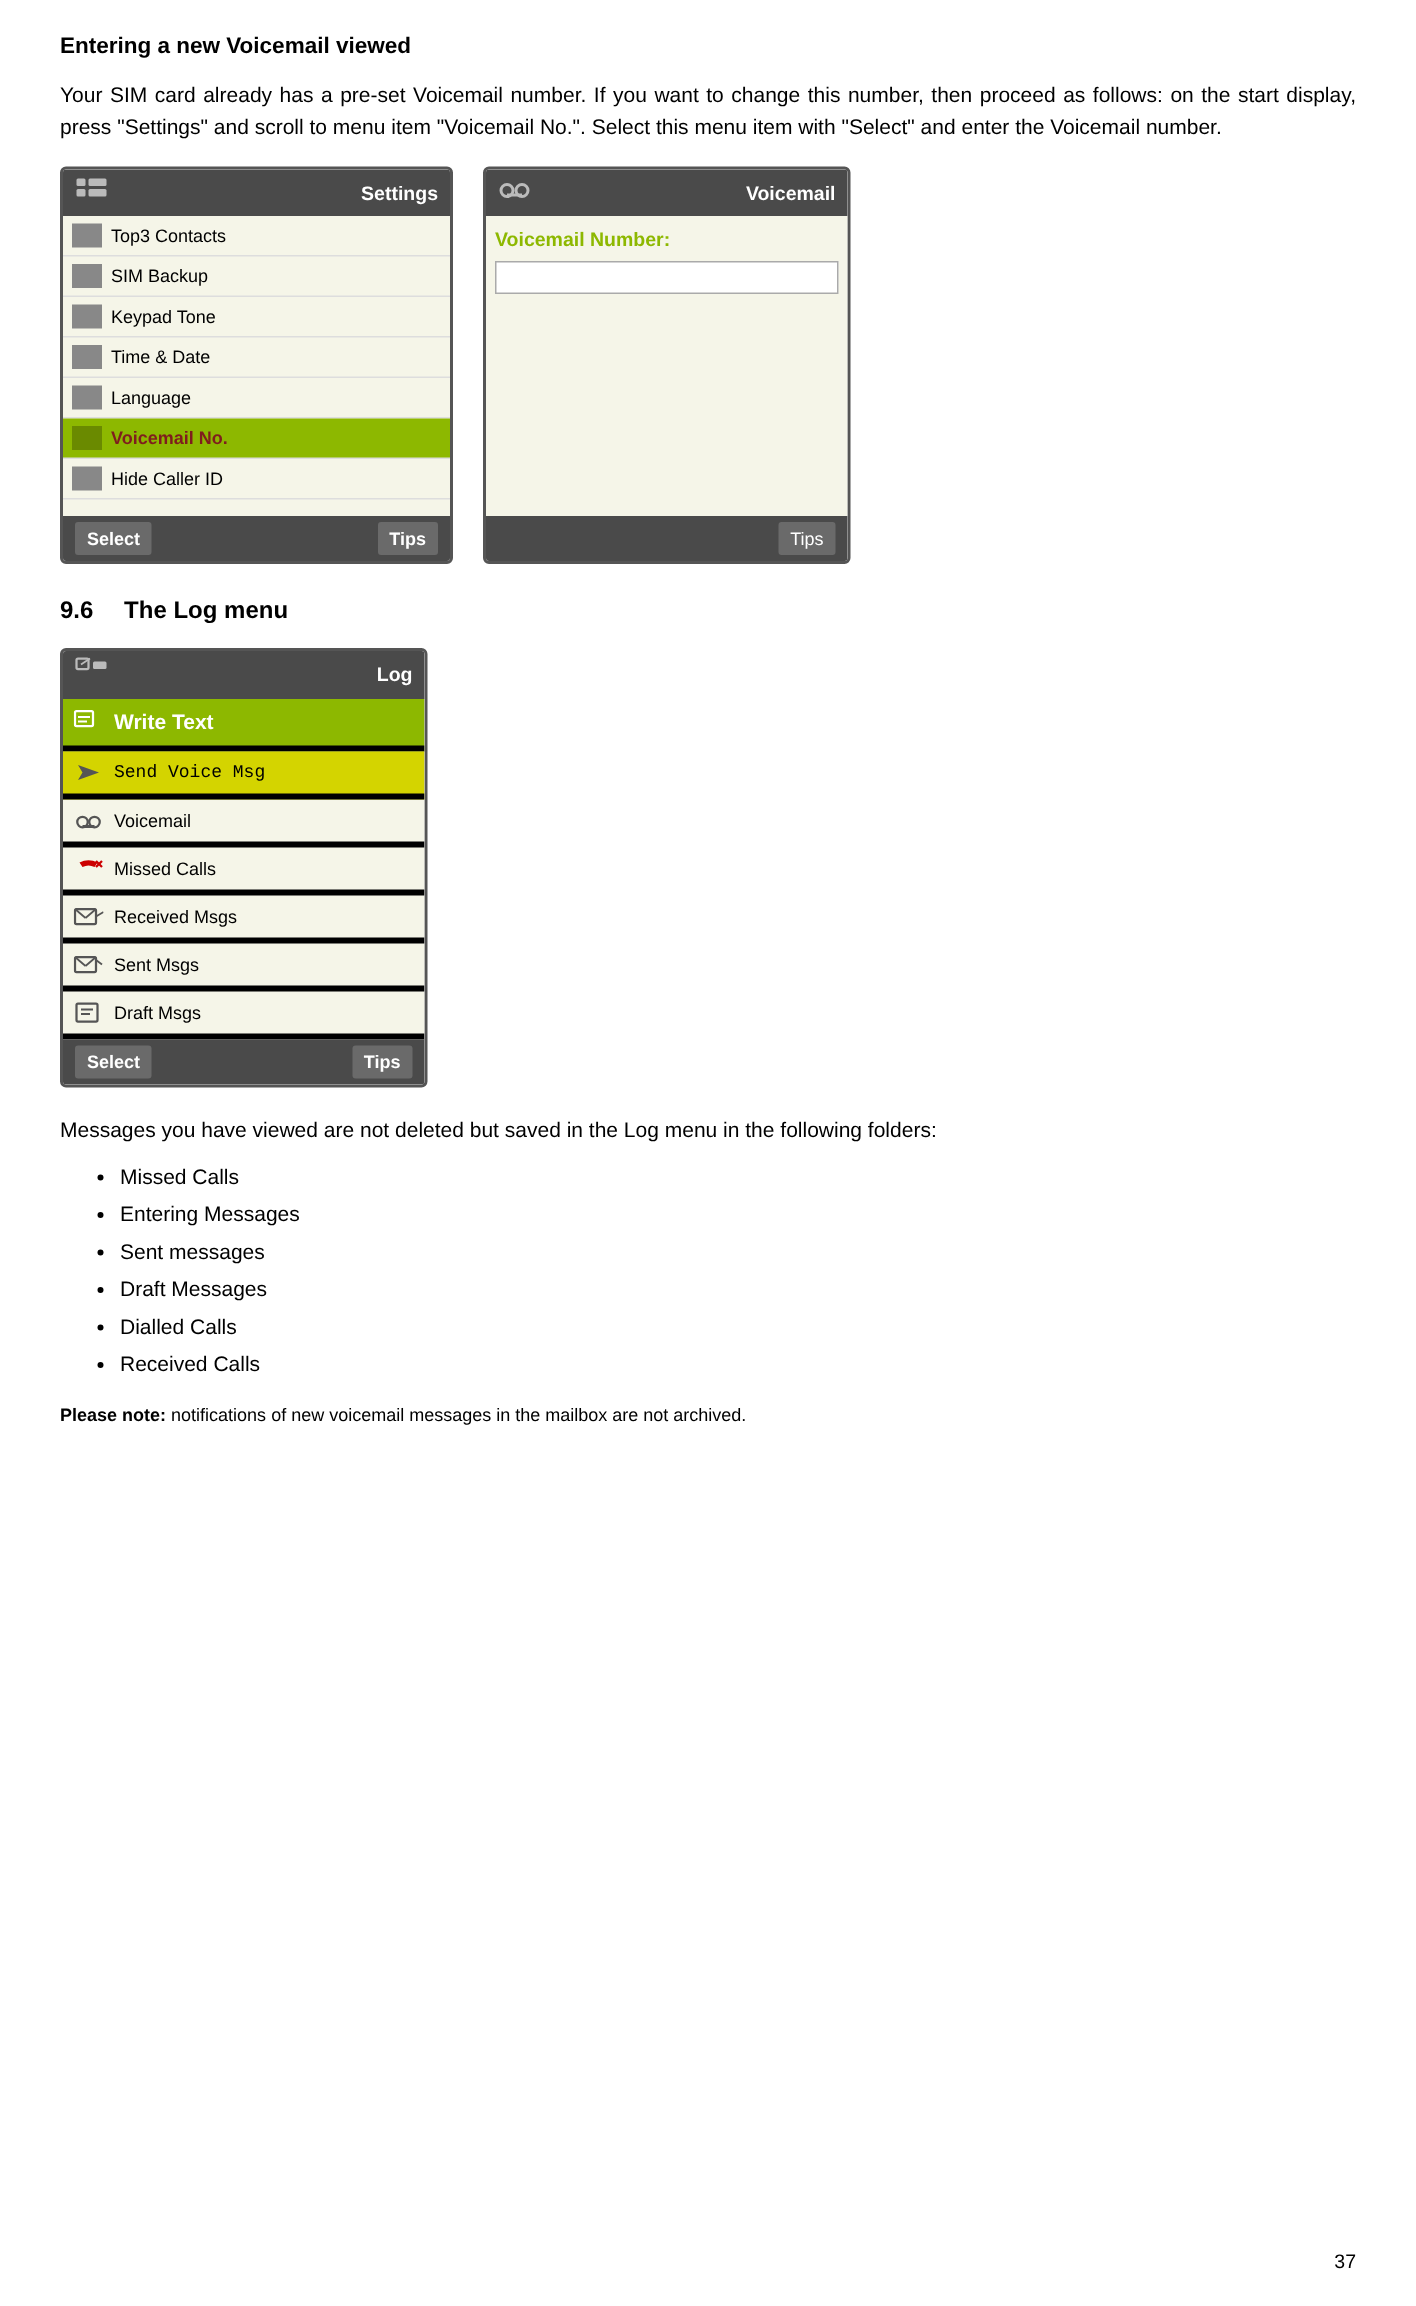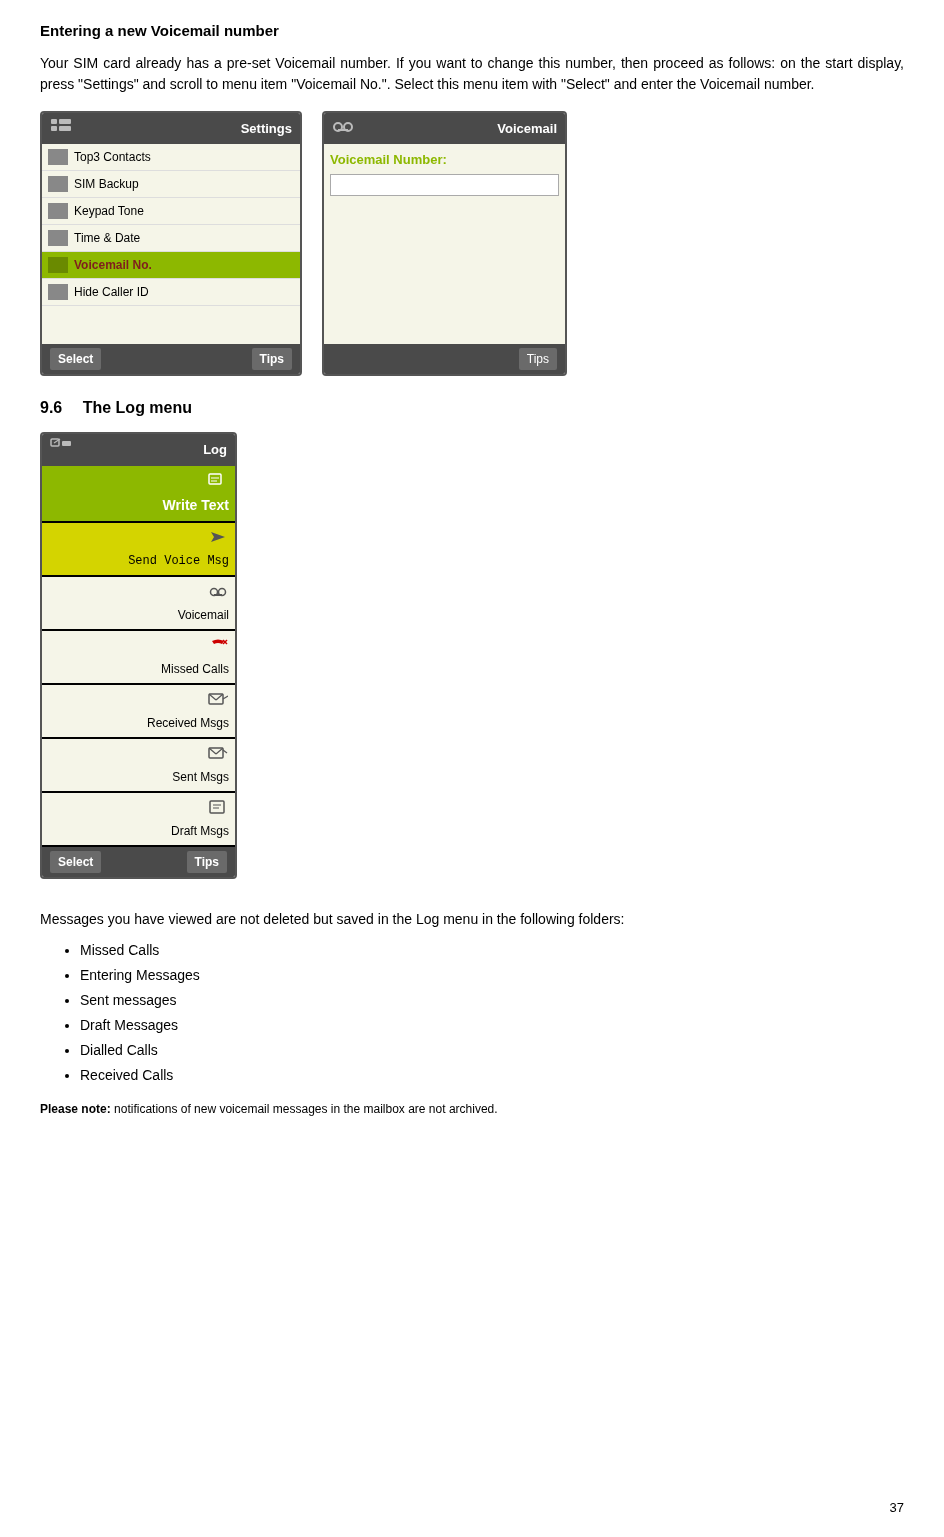--- a/index.html
+++ b/index.html
@@ -162,51 +162,50 @@
       font-weight: bold;
       margin: 18px 0 12px 0;
     }
 
     .section-heading .section-num {
       margin-right: 16px;
     }
 
     
     .log-screen {
-      width: 197px;
+      width: 245px;
       border: 2px solid #555;
       border-radius: 4px;
       overflow: hidden;
-      margin-bottom: 30px;
+      margin-bottom: 18px;
     }
 
     .log-header {
       background: #4a4a4a;
       color: #fff;
       text-align: right;
       padding: 4px 8px;
       font-size: 13px;
       font-weight: bold;
       display: flex;
       justify-content: space-between;
       align-items: center;
     }
 
     .log-body {
       background: #f5f5e8;
     }
 
     .log-item {
       display: flex;
-      align-items: flex-end;
+      align-items: flex-start;
       padding: 5px 6px;
       font-size: 12px;
-      border-bottom: 2px solid #000000;
+      border-bottom: 4px solid #000000;
       gap: 6px;
-      flex-direction: column;
     }
 
     .log-item .item-icon {
       width: 22px;
       height: 18px;
       display: flex;
       align-items: center;
       justify-content: center;
       flex-shrink: 0;
     }
@@ -277,21 +276,21 @@
     .send-voice-item {
       background: #d4d400;
       color: #000;
       font-size: 12px;
       font-family: Liberation Mono, monospace;
     }
   </style>
 </head>
 <body>
 
-<p class="page-title">Entering a new Voicemail number</p>
+<p class="page-title">Entering a new Voicemail viewed</p>
 
 <p class="intro-text">Your SIM card already has a pre-set Voicemail number. If you want to change this number, then proceed as follows: on the start display, press "Settings" and scroll to menu item "Voicemail No.". Select this menu item with "Select" and enter the Voicemail number.</p>
 
 <div class="screenshots-row">
 
   <div class="phone-screen">
     <div class="screen-header">
       <span>
         <svg width="22" height="18" viewBox="0 0 22 18">
           <rect x="1" y="2" width="6" height="5" rx="1" fill="#bbb"></rect>
@@ -311,20 +310,24 @@
         <span class="item-icon" style="background:#888;"></span>
         <span>SIM Backup</span>
       </div>
       <div class="menu-item">
         <span class="item-icon" style="background:#888;"></span>
         <span>Keypad Tone</span>
       </div>
       <div class="menu-item">
         <span class="item-icon" style="background:#888;"></span>
         <span>Time &amp; Date</span>
+      </div>
+      <div class="menu-item">
+        <span class="item-icon" style="background:#888;"></span>
+        <span>Language</span>
       </div>
       <div class="menu-item selected">
         <span class="item-icon" style="background:#6a8a00;"></span>
         <span>Voicemail No.</span>
       </div>
       <div class="menu-item">
         <span class="item-icon" style="background:#888;"></span>
         <span>Hide Caller ID</span>
       </div>
     </div>

